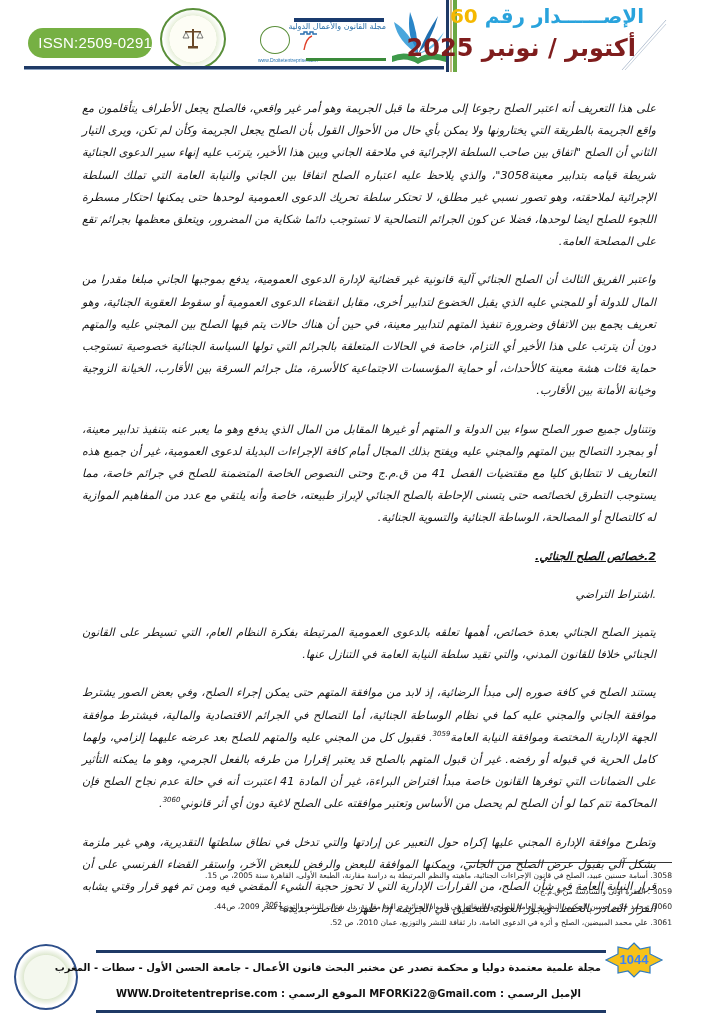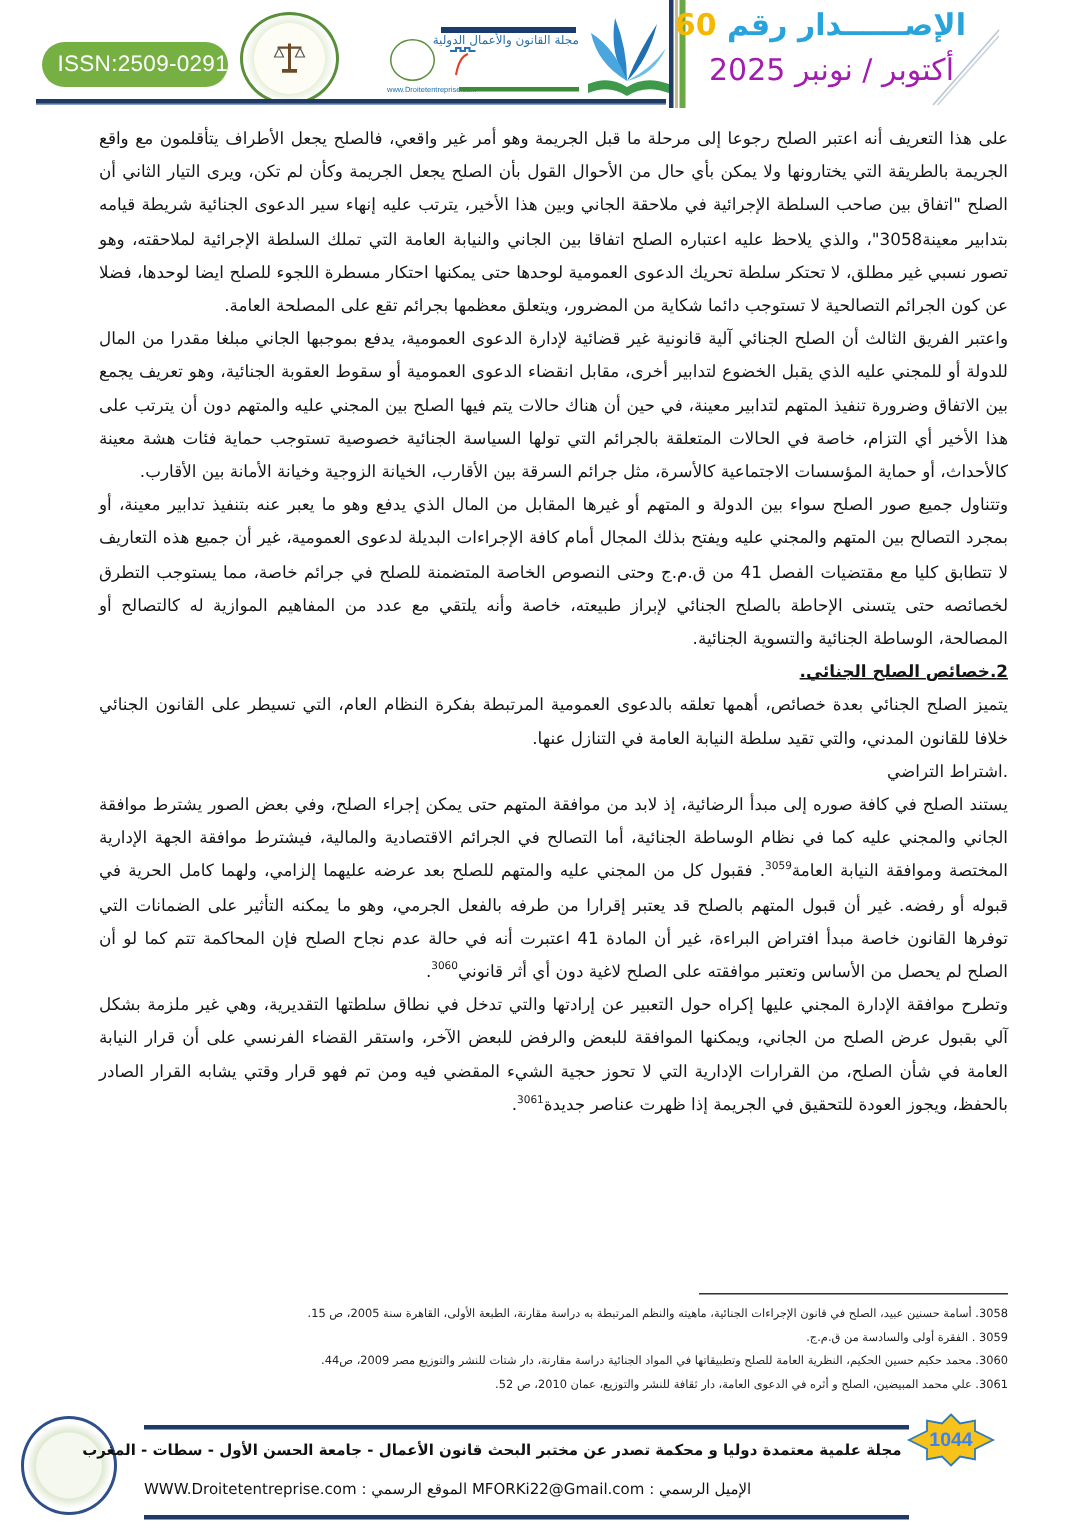--- a/index.html
+++ b/index.html
@@ -27,47 +27,47 @@
                  font-family: "Liberation Sans", sans-serif; }
   .banner .green-bar { position: absolute; left: 50px; top: 52px; width: 80px; height: 3px; background: #3a8a3a; }
   .book { position: absolute; left: 388px; top: 6px; width: 60px; height: 62px; }
   .vbars { position: absolute; left: 446px; top: 0; width: 14px; height: 72px; }
   .vbars span { position: absolute; top: 0; height: 72px; }
   .issue-line1 { position: absolute; right: 80px; top: 4px; direction: rtl;
                  font-family: "DejaVu Sans", sans-serif; font-weight: bold; font-size: 20px;
                  color: #29a3dc; white-space: nowrap; }
   .issue-line1 .num { color: #f5b800; }
   .issue-line2 { position: absolute; right: 88px; top: 34px; direction: rtl;
-                 font-family: "DejaVu Sans", sans-serif; font-weight: normal; font-size: 20px;
-                 color: #a21caf; white-space: nowrap; }
+                 font-family: "DejaVu Sans", sans-serif; font-weight: bold; font-size: 24px;
+                 color: #7f1d1d; white-space: nowrap; }
   .slash-deco { position: absolute; left: 620px; top: 18px; width: 48px; height: 54px; }
   .header-rule { position: absolute; left: 24px; top: 66px; width: 420px; height: 3px;
                  background: #1f3a66; border-bottom: 1px solid #8aa0c0; }
 
   
   .content { position: absolute; left: 66px; top: 82px; width: 606px; direction: rtl;
              font-family: "DejaVu Sans", sans-serif; font-size: 11.2px; line-height: 22.2px;
              text-align: justify; color: #151515; }
-  .content p { margin: 0; }
+  .content p { margin: 16px; font-style: italic; }
   .content .heading { font-weight: bold; text-decoration: underline; }
   sup { font-size: 7px; line-height: 0; vertical-align: super; }
 
   
   .fn-rule { position: absolute; left: 466px; top: 862px; width: 206px; height: 1px; background: #333; }
   .footnotes { position: absolute; left: 150px; top: 868px; width: 522px; direction: rtl;
                font-family: "DejaVu Sans", sans-serif; font-size: 7.6px; line-height: 15.5px; color: #222; }
   .footnotes div { white-space: nowrap; }
 
   
   .foot-rule-top { position: absolute; left: 96px; top: 950px; width: 510px; height: 3px; background: #1f3a66; }
   .foot-rule-bot { position: absolute; left: 96px; top: 1010px; width: 510px; height: 3px; background: #1f3a66; }
   .foot-line1 { position: absolute; left: 96px; top: 962px; width: 505px; direction: rtl; text-align: left;
                 font-family: "DejaVu Sans", sans-serif; font-weight: bold; font-size: 10px; color: #111; white-space: nowrap; }
-  .foot-line2 { position: absolute; left: 96px; top: 988px; width: 505px; direction: rtl; text-align: left;
-                font-family: "DejaVu Sans", sans-serif; font-weight: normal; font-size: 10px; color: #111; white-space: nowrap; }
+  .foot-line2 { position: absolute; left: 96px; top: 988px; width: 505px; direction: rtl; text-align: center;
+                font-family: "DejaVu Sans", sans-serif; font-weight: bold; font-size: 10px; color: #111; white-space: nowrap; }
   .foot-line2 .latin { font-family: "DejaVu Sans", sans-serif; direction: ltr; unicode-bidi: embed; }
   .page-badge { position: absolute; left: 604px; top: 942px; width: 60px; height: 36px; }
   .page-badge span { position: absolute; left: 0; top: 0; width: 60px; height: 36px; line-height: 36px;
                      text-align: center; font-family: "Liberation Sans", sans-serif; font-weight: bold;
                      font-size: 13px; color: #3b82f6; }
   .foot-seal { position: absolute; left: 14px; top: 944px; width: 60px; height: 62px; border-radius: 50%;
                border: 2px solid #2e4f8a; background: radial-gradient(circle, #f4f8ee 50%, #dfe9d2 52%, #fff 66%); }
 </style>
 </head>
 <body>
@@ -123,22 +123,22 @@
   </svg>
 
   <div class="header-rule"></div>
 </div>
 
 <div class="content">
   <p>على هذا التعريف أنه اعتبر الصلح رجوعا إلى مرحلة ما قبل الجريمة وهو أمر غير واقعي، فالصلح يجعل الأطراف يتأقلمون مع واقع الجريمة بالطريقة التي يختارونها ولا يمكن بأي حال من الأحوال القول بأن الصلح يجعل الجريمة وكأن لم تكن، ويرى التيار الثاني أن الصلح "اتفاق بين صاحب السلطة الإجرائية في ملاحقة الجاني وبين هذا الأخير، يترتب عليه إنهاء سير الدعوى الجنائية شريطة قيامه بتدابير معينة3058"، والذي يلاحظ عليه اعتباره الصلح اتفاقا بين الجاني والنيابة العامة التي تملك السلطة الإجرائية لملاحقته، وهو تصور نسبي غير مطلق، لا تحتكر سلطة تحريك الدعوى العمومية لوحدها حتى يمكنها احتكار مسطرة اللجوء للصلح ايضا لوحدها، فضلا عن كون الجرائم التصالحية لا تستوجب دائما شكاية من المضرور، ويتعلق معظمها بجرائم تقع على المصلحة العامة.</p>
   <p>واعتبر الفريق الثالث أن الصلح الجنائي آلية قانونية غير قضائية لإدارة الدعوى العمومية، يدفع بموجبها الجاني مبلغا مقدرا من المال للدولة أو للمجني عليه الذي يقبل الخضوع لتدابير أخرى، مقابل انقضاء الدعوى العمومية أو سقوط العقوبة الجنائية، وهو تعريف يجمع بين الاتفاق وضرورة تنفيذ المتهم لتدابير معينة، في حين أن هناك حالات يتم فيها الصلح بين المجني عليه والمتهم دون أن يترتب على هذا الأخير أي التزام، خاصة في الحالات المتعلقة بالجرائم التي تولها السياسة الجنائية خصوصية تستوجب حماية فئات هشة معينة كالأحداث، أو حماية المؤسسات الاجتماعية كالأسرة، مثل جرائم السرقة بين الأقارب، الخيانة الزوجية وخيانة الأمانة بين الأقارب.</p>
   <p>وتتناول جميع صور الصلح سواء بين الدولة و المتهم أو غيرها المقابل من المال الذي يدفع وهو ما يعبر عنه بتنفيذ تدابير معينة، أو بمجرد التصالح بين المتهم والمجني عليه ويفتح بذلك المجال أمام كافة الإجراءات البديلة لدعوى العمومية، غير أن جميع هذه التعاريف لا تتطابق كليا مع مقتضيات الفصل 41 من ق.م.ج وحتى النصوص الخاصة المتضمنة للصلح في جرائم خاصة، مما يستوجب التطرق لخصائصه حتى يتسنى الإحاطة بالصلح الجنائي لإبراز طبيعته، خاصة وأنه يلتقي مع عدد من المفاهيم الموازية له كالتصالح أو المصالحة، الوساطة الجنائية والتسوية الجنائية.</p>
   <p class="heading">2.خصائص الصلح الجنائي.</p>
+  <p>.اشتراط التراضي</p>
   <p>يتميز الصلح الجنائي بعدة خصائص، أهمها تعلقه بالدعوى العمومية المرتبطة بفكرة النظام العام، التي تسيطر على القانون الجنائي خلافا للقانون المدني، والتي تقيد سلطة النيابة العامة في التنازل عنها.</p>
-  <p>.اشتراط التراضي</p>
   <p><span>يستند الصلح في كافة صوره إلى مبدأ الرضائية، إذ لابد من موافقة المتهم حتى يمكن إجراء الصلح، وفي بعض الصور يشترط موافقة الجاني والمجني عليه كما في نظام الوساطة الجنائية، أما التصالح في الجرائم الاقتصادية والمالية، فيشترط موافقة الجهة الإدارية المختصة وموافقة النيابة العامة</span><sup>3059</sup><span>. فقبول كل من المجني عليه والمتهم للصلح بعد عرضه عليهما إلزامي، ولهما كامل الحرية في قبوله أو رفضه. غير أن قبول المتهم بالصلح قد يعتبر إقرارا من طرفه بالفعل الجرمي، وهو ما يمكنه التأثير على الضمانات التي توفرها القانون خاصة مبدأ افتراض البراءة، غير أن المادة 41 اعتبرت أنه في حالة عدم نجاح الصلح فإن المحاكمة تتم كما لو أن الصلح لم يحصل من الأساس وتعتبر موافقته على الصلح لاغية دون أي أثر قانوني</span><sup>3060</sup><span>.</span></p>
   <p><span>وتطرح موافقة الإدارة المجني عليها إكراه حول التعبير عن إرادتها والتي تدخل في نطاق سلطتها التقديرية، وهي غير ملزمة بشكل آلي بقبول عرض الصلح من الجاني، ويمكنها الموافقة للبعض والرفض للبعض الآخر، واستقر القضاء الفرنسي على أن قرار النيابة العامة في شأن الصلح، من القرارات الإدارية التي لا تحوز حجية الشيء المقضي فيه ومن تم فهو قرار وقتي يشابه القرار الصادر بالحفظ، ويجوز العودة للتحقيق في الجريمة إذا ظهرت عناصر جديدة</span><sup>3061</sup><span>.</span></p>
 </div>
 
 <div class="fn-rule"></div>
 <div class="footnotes">
   <div>3058. أسامة حسنين عبيد، الصلح في قانون الإجراءات الجنائية، ماهيته والنظم المرتبطة به دراسة مقارنة، الطبعة الأولى، القاهرة سنة 2005، ص 15.</div>
   <div>3059 . الفقرة أولى والسادسة من ق.م.ج.</div>
   <div>3060. محمد حكيم حسين الحكيم، النظرية العامة للصلح وتطبيقاتها في المواد الجنائية دراسة مقارنة، دار شتات للنشر والتوزيع مصر 2009، ص44.</div>
   <div>3061. علي محمد المبيضين، الصلح و أثره في الدعوى العامة، دار ثقافة للنشر والتوزيع، عمان 2010، ص 52.</div>

